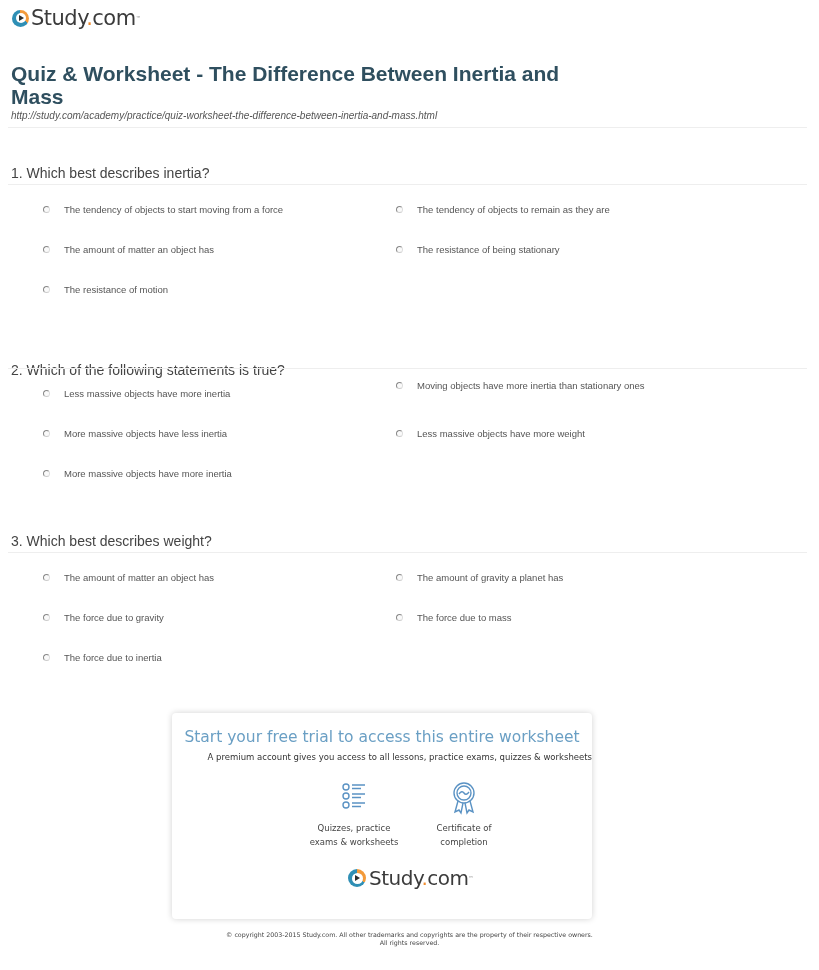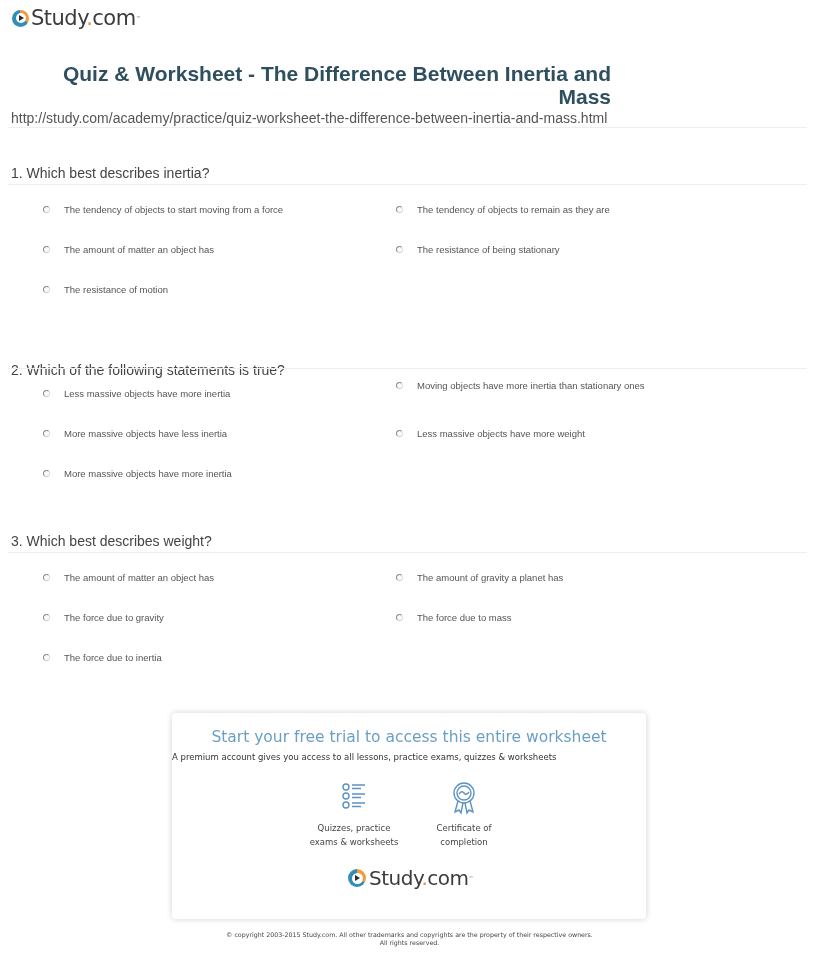--- a/index.html
+++ b/index.html
@@ -11,32 +11,32 @@
     .logo .word { font-family: "DejaVu Sans", sans-serif; color: #3b3b3b; letter-spacing: -0.5px; }
     .logo .dot { color: #f08c2e; }
     .logo .tm { font-size: 5px; vertical-align: top; color: #777; }
 
     #top-logo { left: 12px; top: 6px; }
     #top-logo .mark { width: 17px; height: 17px; background: conic-gradient(#f39a3a 0deg 120deg, #2f8fb5 120deg 360deg); margin-right: 2px; }
     #top-logo .mark::after { content: ""; position: absolute; width: 10px; height: 10px; border-radius: 50%; background: #fff; }
     #top-logo .mark .play { position: relative; z-index: 1; width: 0; height: 0; border-left: 5px solid #2d2d2d; border-top: 3px solid transparent; border-bottom: 3px solid transparent; margin-left: 1px; }
     #top-logo .word { font-size: 21px; font-weight: normal; line-height: 24px; }
 
-    .title { position: absolute; left: 11px; top: 62px; width: 600px; font-size: 21px; font-weight: bold; color: #2f4f5f; line-height: 23px; text-align: right; }
-    .url { position: absolute; left: 11px; top: 110px; font-size: 14px; color: #555; }
+    .title { position: absolute; left: 11px; top: 62px; width: 600px; font-size: 21px; font-weight: bold; color: #2f4f5f; line-height: 23px; }
+    .url { position: absolute; left: 11px; top: 110px; font-size: 10px; color: #555; font-style: italic; }
     .hr { position: absolute; left: 8px; right: 12px; height: 1px; background: #eeeeee; }
 
     .question { position: absolute; left: 11px; font-size: 14px; color: #444; }
     .option { position: absolute; display: flex; align-items: center; }
     .radio { width: 7px; height: 7px; border-radius: 50%; border: 1.5px solid #888; border-right-color: #ddd; border-bottom-color: #ccc; background: #fafafa; margin-right: 14px; }
     .opt-label { font-size: 9.5px; font-weight: normal; color: #555; }
 
-    .promo { position: absolute; left: 172px; top: 713px; width: 474px; height: 206px; background: #fff; border-radius: 4px; box-shadow: 0 0 6px rgba(0,0,0,0.18); }
+    .promo { position: absolute; left: 172px; top: 713px; width: 420px; height: 206px; background: #fff; border-radius: 4px; box-shadow: 0 0 6px rgba(0,0,0,0.18); }
     .promo-title { position: absolute; left: 0; right: 0; top: 15px; text-align: center; font-family: "DejaVu Sans", sans-serif; font-size: 15.5px; color: #6a9fc4; font-weight: normal; }
-    .promo-sub { position: absolute; left: 0; right: 0; top: 39px; text-align: left; font-family: "DejaVu Sans", sans-serif; font-size: 8.5px; color: #333; }
+    .promo-sub { position: absolute; left: 0; right: 0; top: 39px; text-align: right; font-family: "DejaVu Sans", sans-serif; font-size: 8.5px; color: #333; }
     .feature { position: absolute; top: 68px; width: 110px; text-align: center; }
     .feature svg { display: block; margin: 0 auto; }
     .feature-label { margin-top: 6px; font-family: "DejaVu Sans", sans-serif; font-size: 8.5px; color: #444; line-height: 14px; }
 
     #promo-logo { left: 176px; top: 153px; }
     #promo-logo .mark { width: 18px; height: 18px; background: conic-gradient(#f39a3a 0deg 120deg, #2f8fb5 120deg 360deg); margin-right: 3px; }
     #promo-logo .mark::after { content: ""; position: absolute; width: 11px; height: 11px; border-radius: 50%; background: #fff; }
     #promo-logo .mark .play { position: relative; z-index: 1; width: 0; height: 0; border-left: 5px solid #2d2d2d; border-top: 3px solid transparent; border-bottom: 3px solid transparent; margin-left: 1px; }
     #promo-logo .word { font-size: 20px; line-height: 24px; }
 

